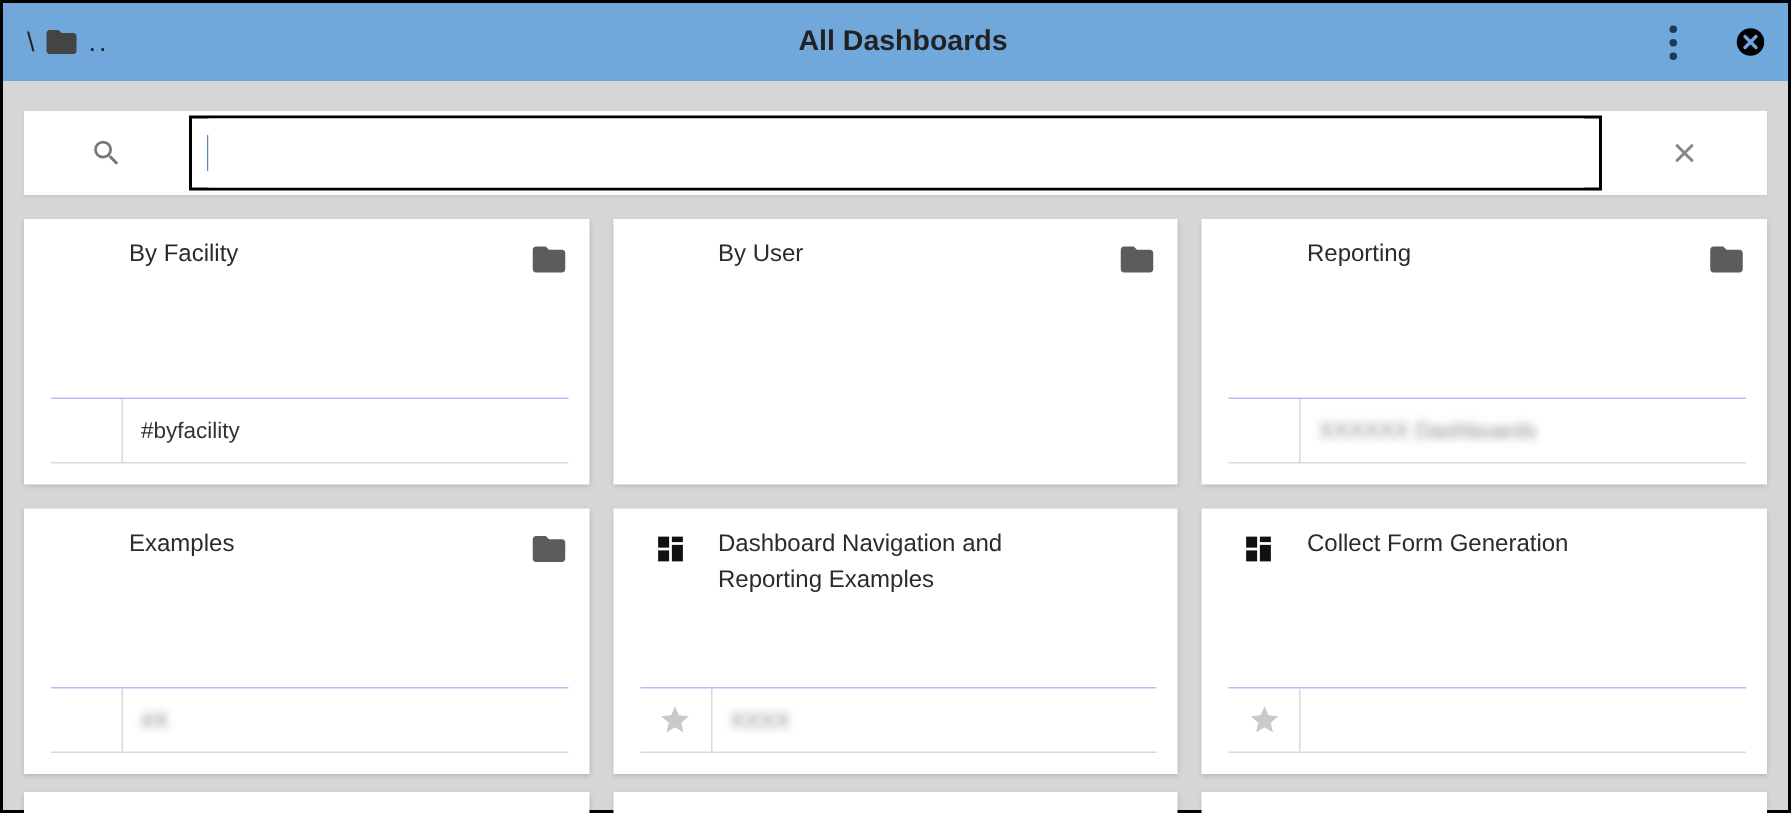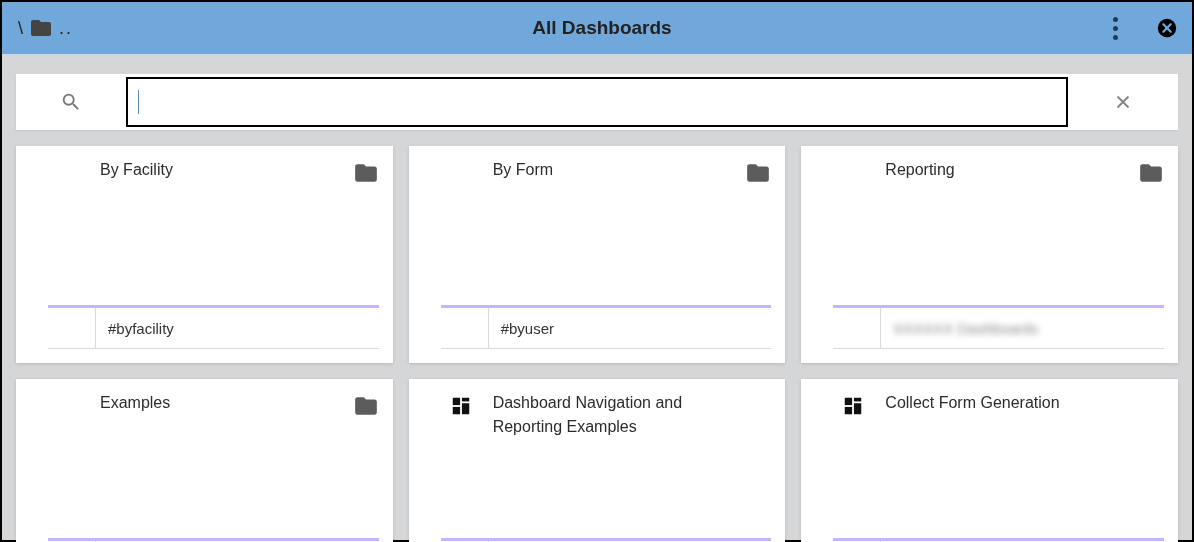--- a/index.html
+++ b/index.html
@@ -54,37 +54,37 @@
   .search-clear svg { width: 22px; height: 22px; stroke: #868686; stroke-width: 2.2; }
 
   
   .grid {
     display: grid;
     grid-template-columns: repeat(3, 1fr);
     gap: 16px;
     padding: 0 14px 12px 14px;
   }
   .card {
-    background: #fff; height: 217px; padding: 12px 14px 6px 32px;
+    background: #fff; height: 177px; padding: 12px 14px 6px 18px;
     display: flex; flex-direction: column;
     box-shadow: 0 1px 3px rgba(0,0,0,0.15);
     position: relative;
   }
   .card-top { display: flex; align-items: flex-start; gap: 12px; min-height: 70px; }
   .card-leading { width: 40px; display: flex; justify-content: center; padding-top: 4px; flex-shrink: 0; }
   .card-leading.empty { width: 40px; }
   .card-title { font-size: 16px; color: #2b2b2b; line-height: 1.5; flex: 1; }
   .card-trail { width: 34px; display: flex; justify-content: flex-end; padding-top: 2px; }
 
   .folder-icon svg { width: 26px; height: 26px; fill: #5c5c5c; }
   .dash-icon svg { width: 22px; height: 22px; fill: #111; }
 
   .card-bottom { margin-top: auto; margin-bottom: 8px; }
   .meta-row {
-    border-top: 3px solid #c4b5fd;
+    border-top: 1px solid #c4b5fd;
     border-bottom: 1px solid #d9d9d9;
     display: flex; align-items: center;
     height: 44px;
   }
   .meta-left {
     width: 48px; border-right: 1px solid #d9d9d9; height: 100%;
     display: flex; align-items: center; justify-content: center;
   }
   .meta-left svg { width: 22px; height: 22px; fill: #c9c9c9; }
   .meta-left.empty { }
@@ -161,31 +161,25 @@
         <div class="meta-row">
           <div class="meta-left empty"></div>
           <div class="meta-text">#byfacility</div>
         </div>
       </div>
     </div>
 
     <div class="card">
       <div class="card-top">
         <div class="card-leading empty"></div>
-        <div class="card-title">By Form</div>
-        <div class="card-trail">
-          <span class="folder-icon"><svg viewBox="0 0 24 24">
-                <path d="M10 4H4c-1.1 0-2 .9-2 2v12c0 1.1.9 2 2 2h16c1.1 0 2-.9 2-2V8c0-1.1-.9-2-2-2h-8l-2-2z"></path>
-              </svg></span>
-        </div>
-      </div>
-      <div class="card-bottom">
-        <div class="meta-row">
-          <div class="meta-left empty"></div>
-          <div class="meta-text">#byuser</div>
+        <div class="card-title">By User</div>
+        <div class="card-trail">
+          <span class="folder-icon"><svg viewBox="0 0 24 24">
+                <path d="M10 4H4c-1.1 0-2 .9-2 2v12c0 1.1.9 2 2 2h16c1.1 0 2-.9 2-2V8c0-1.1-.9-2-2-2h-8l-2-2z"></path>
+              </svg></span>
         </div>
       </div>
     </div>
 
     <div class="card">
       <div class="card-top">
         <div class="card-leading empty"></div>
         <div class="card-title">Reporting</div>
         <div class="card-trail">
           <span class="folder-icon"><svg viewBox="0 0 24 24">

